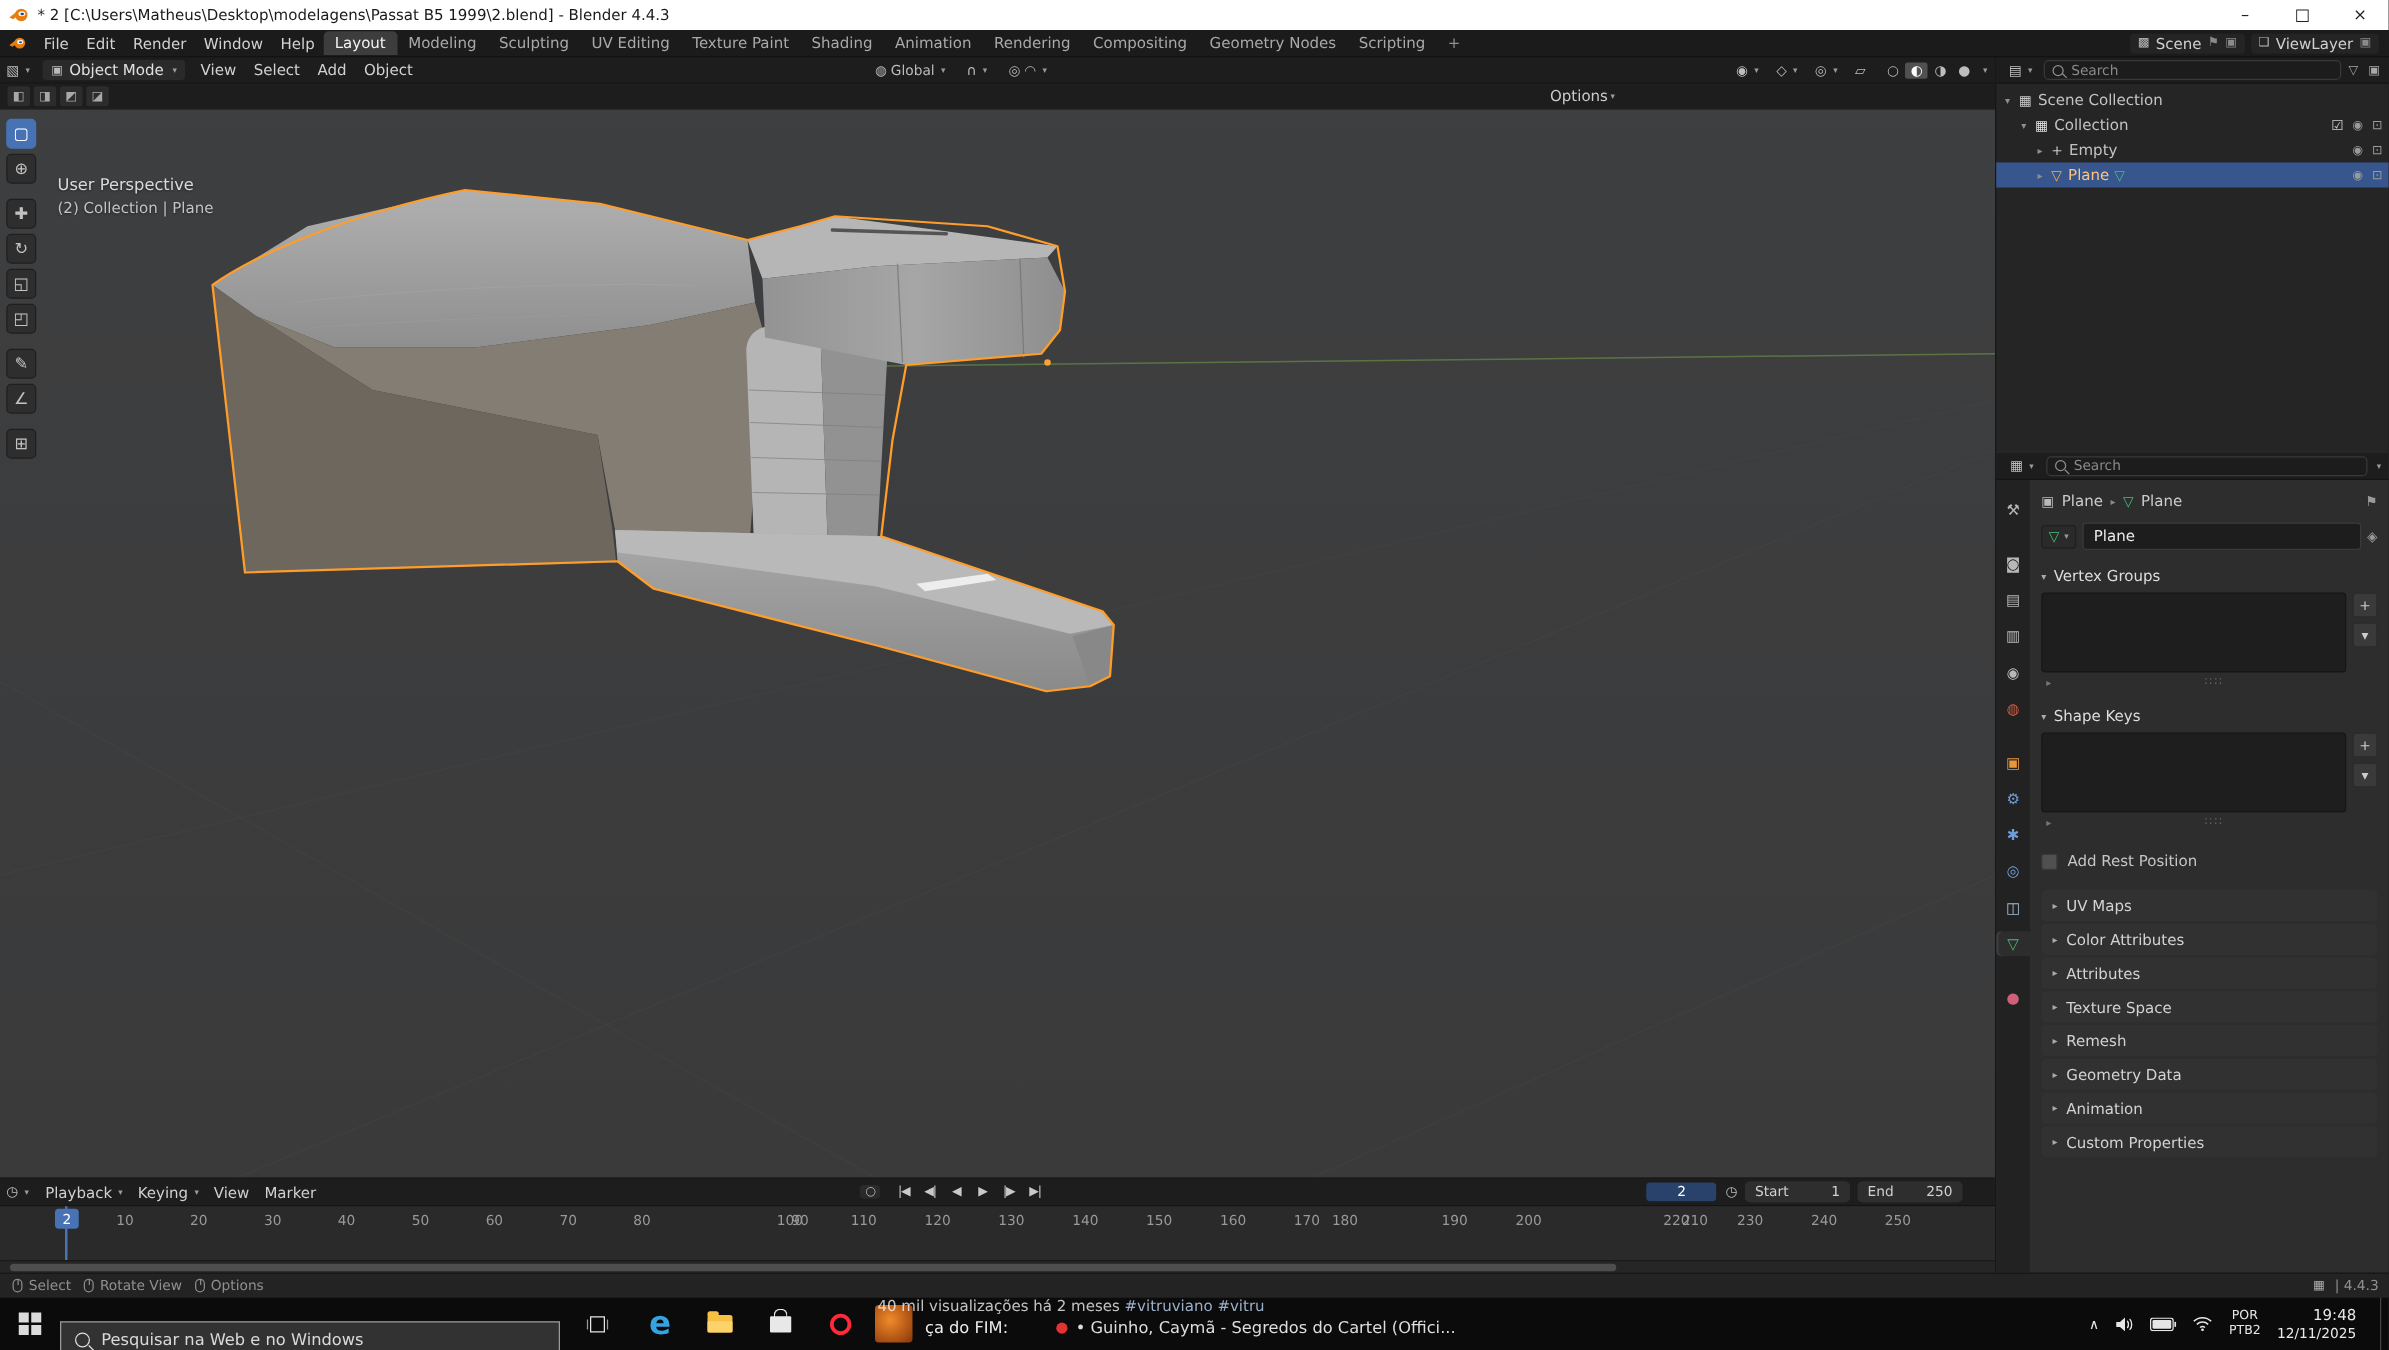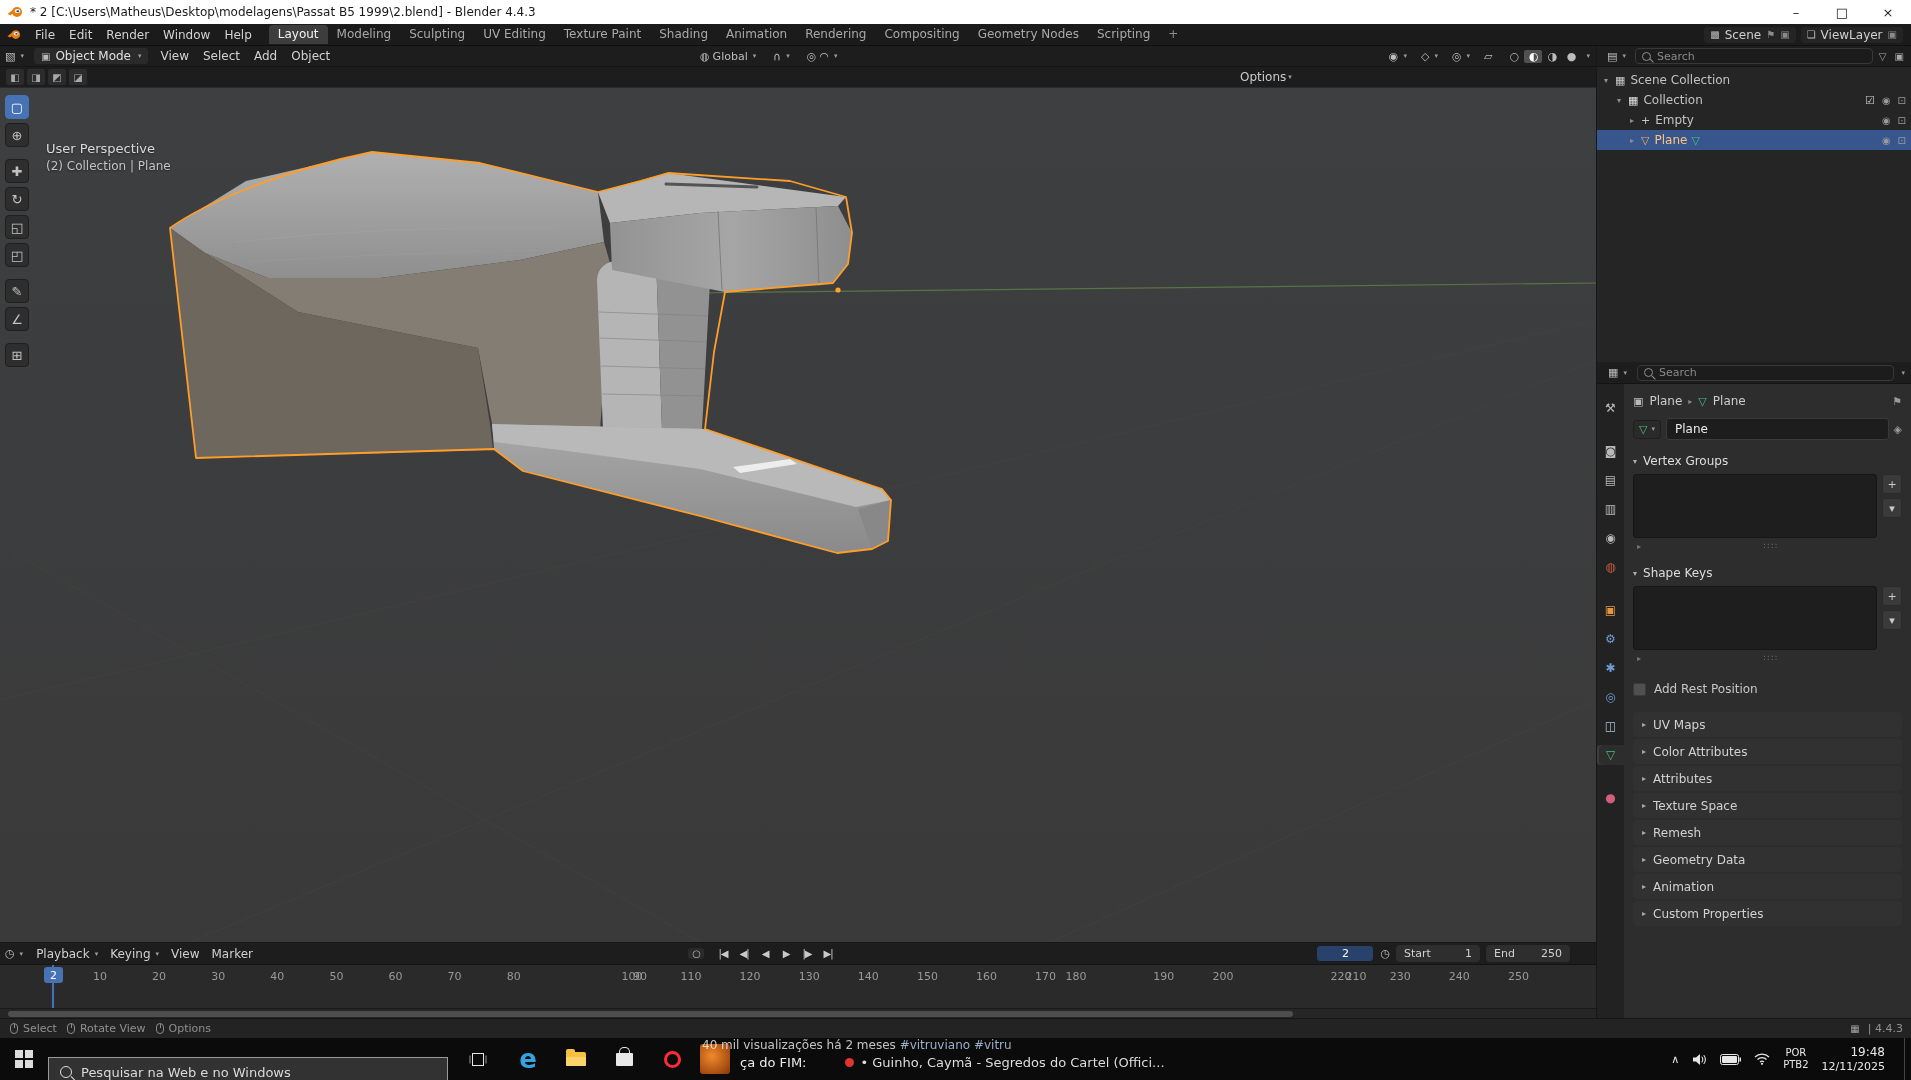--- a/index.html
+++ b/index.html
@@ -13,21 +13,21 @@
   .blogo { margin:0 7px 0 7px; flex:none; }
   .tb-title { white-space:nowrap; }
   .tb-controls { margin-left:auto; display:flex; height:100%; }
   .tb-btn { width:46px; display:flex; align-items:center; justify-content:center; color:#222; font-size:13px; }
 
   
   .menubar { position:absolute; top:24px; left:0; right:0; height:22px; background:#1b1b1b;
              display:flex; align-items:center; border-bottom:1px solid #101010; z-index:20; }
   .mb-menus { display:flex; }
   .menu-item { padding:0 7px; color:#d2d2d2; white-space:nowrap; }
-  .ws-tabs { display:flex; align-items:center; margin-left:10px; height:100%; }
+  .ws-tabs { display:flex; align-items:center; height:100%; }
   .ws-tab { padding:2px 9px 3px; color:#a9a9a9; border-radius:4px 4px 0 0; white-space:nowrap; }
   .ws-tab.active { background:#3d3d3d; color:#f2f2f2; }
   .ws-tab.add { color:#8f8f8f; }
   .mb-right { margin-left:auto; display:flex; align-items:center; gap:5px; padding-right:8px; }
   .mb-chip { display:flex; align-items:center; gap:5px; background:#242424; border-radius:3px; padding:1px 6px; color:#d0d0d0; }
   .mc-ic { font-size:10px; color:#b9b9b9; }
   .mc-ic.dim { color:#8a8a8a; }
   .chev { font-size:7px; color:#9a9a9a; margin-left:2px; }
 
   

